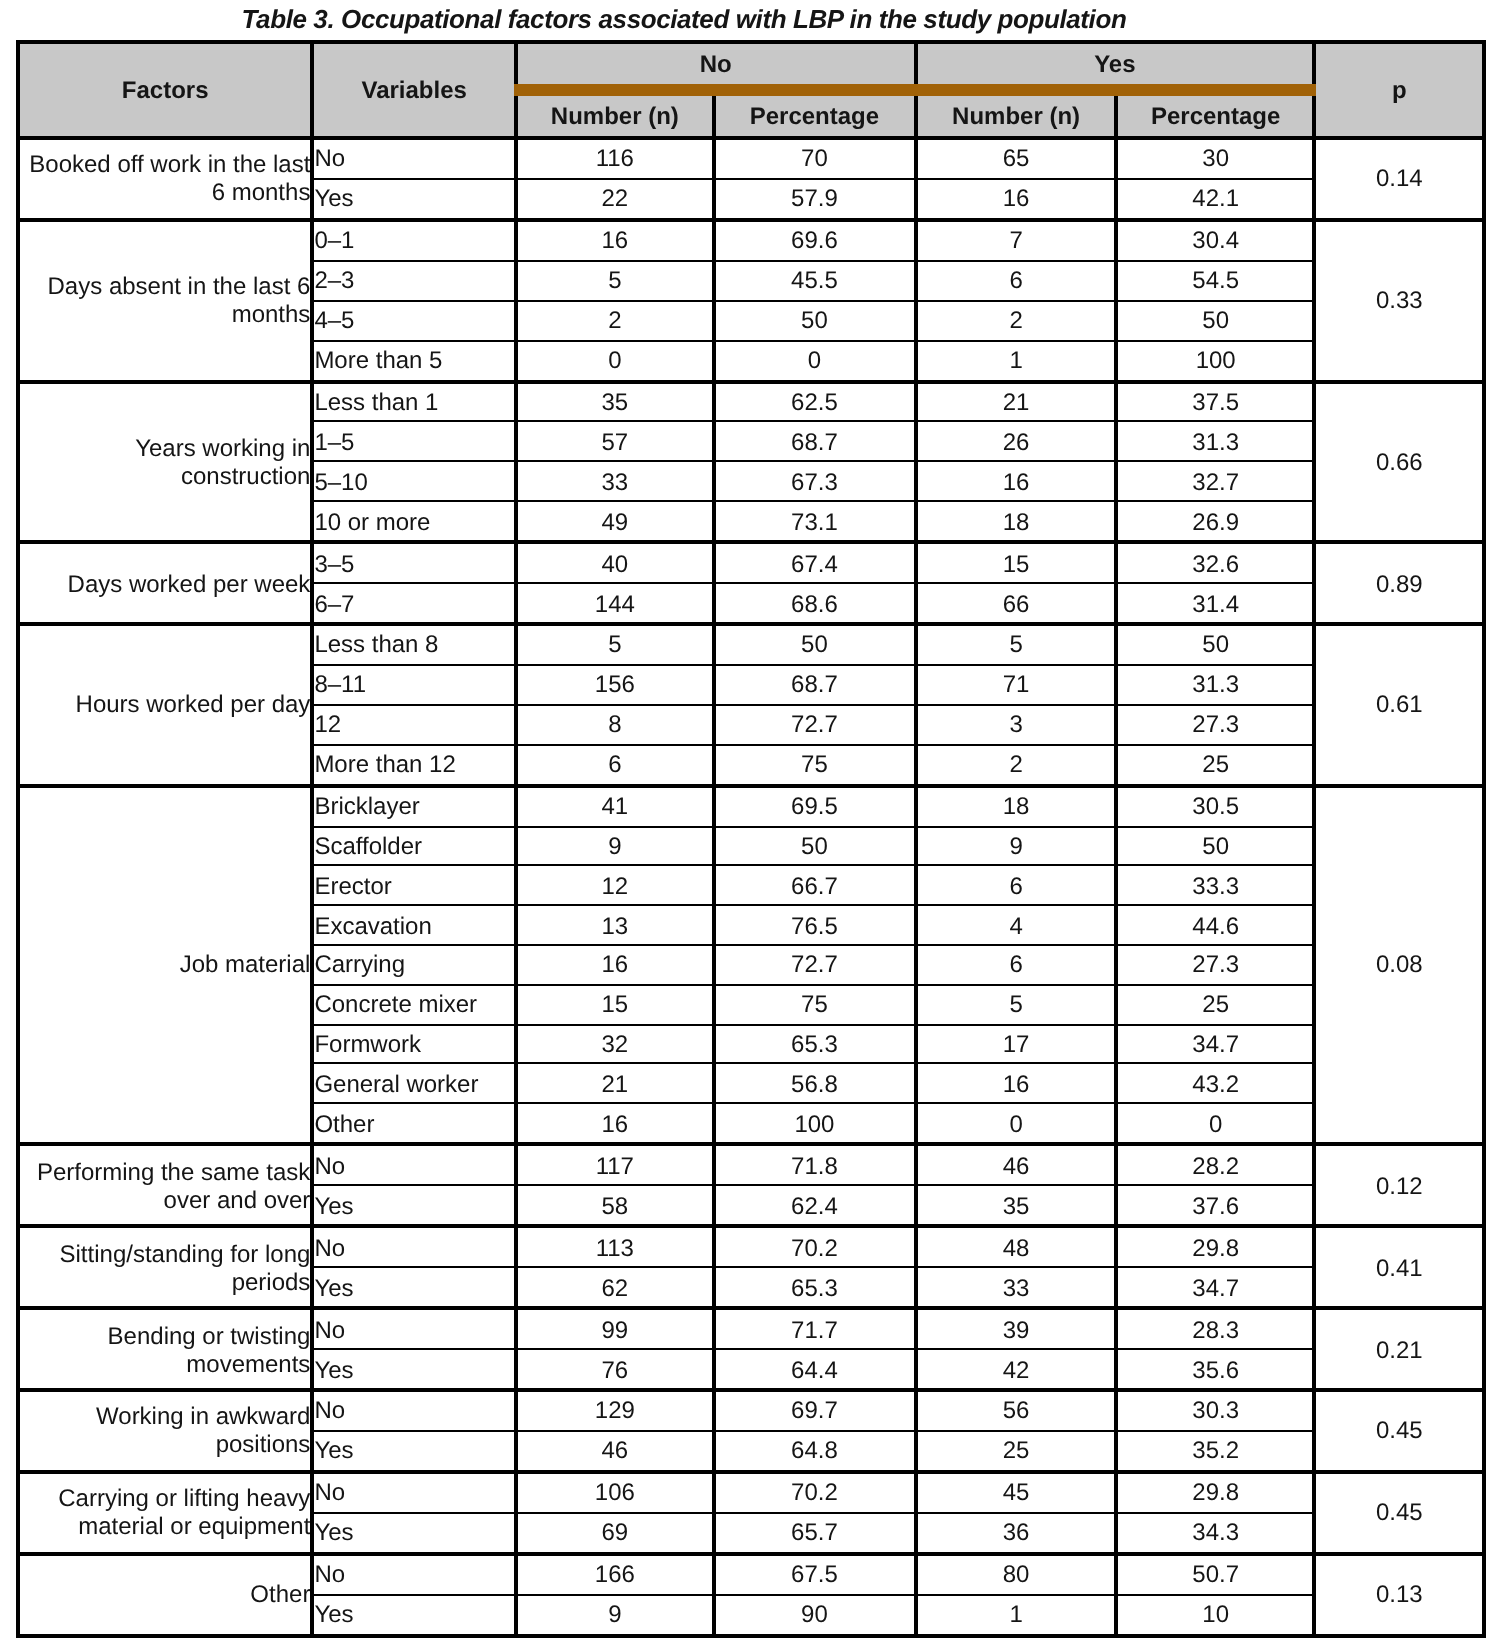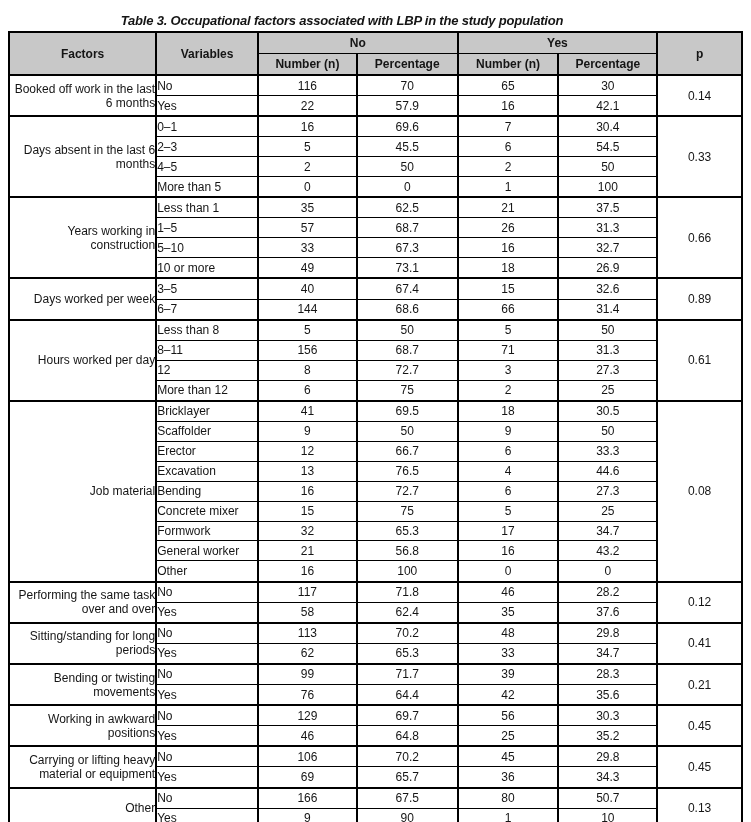--- a/index.html
+++ b/index.html
@@ -9,21 +9,21 @@
     width: 751px;
     height: 822px;
     font-family: "Liberation Sans", "DejaVu Sans", sans-serif;
     color: #151515;
     overflow: hidden;
   }
   .page {
     width: 684px;
     height: 822px;
     box-sizing: border-box;
-    padding: 12px 8px 4px 8px;
+    padding: 1px 8px 4px 8px;
   }
   .table-title {
     text-align: center;
     font-weight: bold;
     font-style: italic;
     font-size: 13px;
     line-height: 16px;
     padding: 1px 0 2px 0;
     letter-spacing: -0.2px;
   }
@@ -51,21 +51,21 @@
     padding: 0;
     overflow: hidden;
   }
   thead th {
     background: #c8c8c8;
     font-weight: bold;
     text-align: center;
     height: 20px;
     border-bottom: 2px solid #000;
   }
-  thead tr.sub th { border-top: 1px solid #a16207; }
+  thead tr.sub th { border-top: 6px solid #a16207; }
   tbody td { height: auto; }
   td.factor {
     text-align: right;
     padding-left: 5px;
     padding-right: 3px;
     line-height: 14px;
     vertical-align: middle;
   }
   td.variable {
     text-align: left;
@@ -256,21 +256,21 @@
           <td class="num">33.3</td>
         </tr>
         <tr>
           <td class="variable">Excavation</td>
           <td class="num">13</td>
           <td class="num">76.5</td>
           <td class="num">4</td>
           <td class="num">44.6</td>
         </tr>
         <tr>
-          <td class="variable">Bending</td>
+          <td class="variable">Carrying</td>
           <td class="num">16</td>
           <td class="num">72.7</td>
           <td class="num">6</td>
           <td class="num">27.3</td>
         </tr>
         <tr>
           <td class="variable">Concrete mixer</td>
           <td class="num">15</td>
           <td class="num">75</td>
           <td class="num">5</td>

